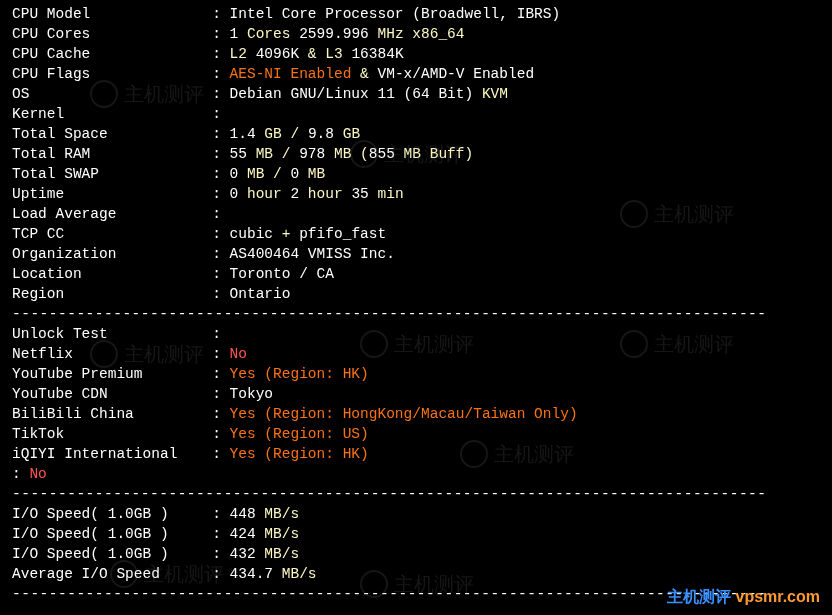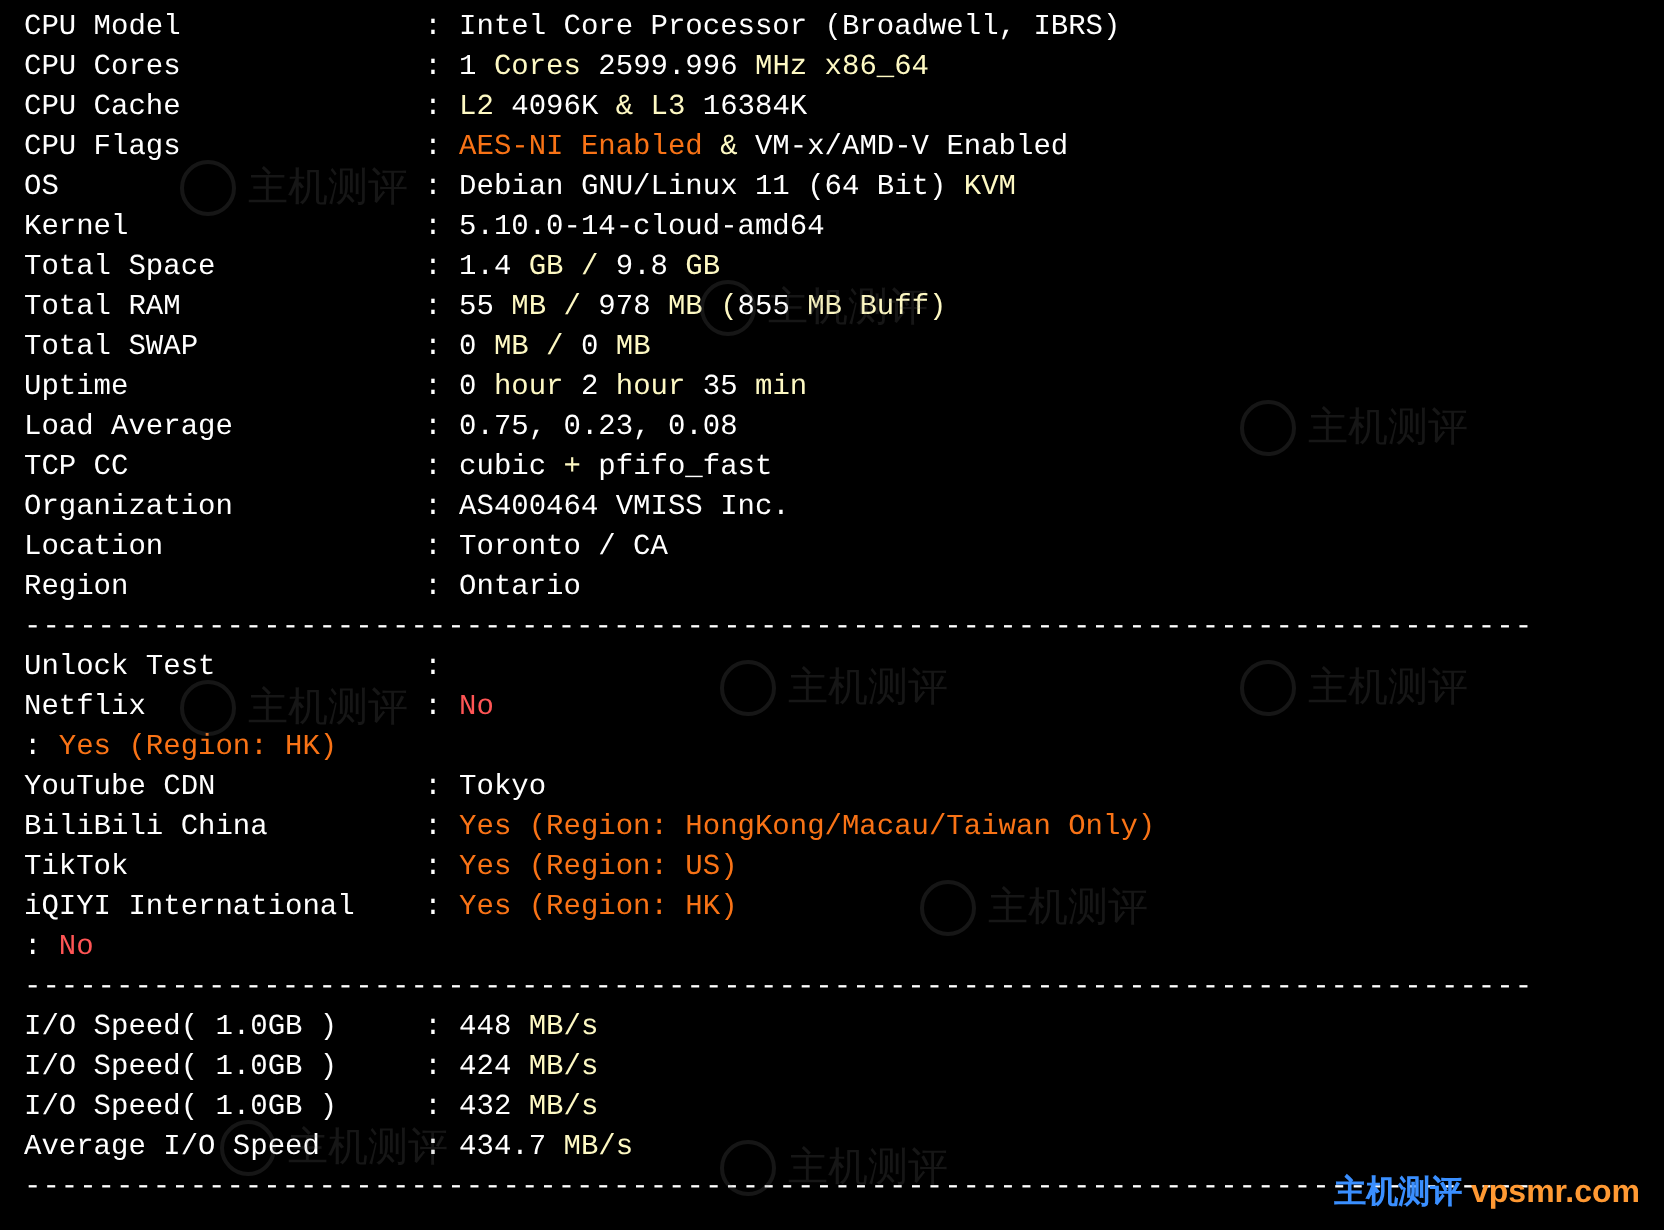--- a/index.html
+++ b/index.html
@@ -84,34 +84,34 @@
   </style>
 </head>
 <body>
 
 <div id="content">
     <div class="row"><span class="label">CPU Model              </span><span class="colon">: </span><span class="val-cyan">Intel Core Processor (Broadwell, IBRS)</span></div>
     <div class="row"><span class="label">CPU Cores              </span><span class="colon">: </span><span class="val-cyan">1</span><span class="val-white"> Cores </span><span class="val-cyan">2599.996</span><span class="val-white"> MHz x86_64</span></div>
     <div class="row"><span class="label">CPU Cache              </span><span class="colon">: </span><span class="val-white">L2 </span><span class="val-cyan">4096K</span><span class="val-white"> &amp; L3 </span><span class="val-cyan">16384K</span></div>
     <div class="row"><span class="label">CPU Flags              </span><span class="colon">: </span><span class="val-green">AES-NI Enabled</span><span class="val-white"> &amp; </span><span class="val-cyan">VM-x/AMD-V Enabled</span></div>
     <div class="row"><span class="label">OS                     </span><span class="colon">: </span><span class="val-cyan">Debian GNU/Linux 11 (64 Bit)</span><span class="val-white"> KVM</span></div>
-    <div class="row"><span class="label">Kernel                 </span><span class="colon">: </span><span class="val-cyan">5.10.0-14-cloud-amd64</span></div>
+    <div class="row"><span class="label">Kernel                 </span><span class="colon">: </span></div>
     <div class="row"><span class="label">Total Space            </span><span class="colon">: </span><span class="val-cyan">1.4</span><span class="val-white"> GB / </span><span class="val-cyan">9.8</span><span class="val-white"> GB</span></div>
     <div class="row"><span class="label">Total RAM              </span><span class="colon">: </span><span class="val-cyan">55</span><span class="val-white"> MB / </span><span class="val-cyan">978</span><span class="val-white"> MB (</span><span class="val-cyan">855</span><span class="val-white"> MB Buff)</span></div>
     <div class="row"><span class="label">Total SWAP             </span><span class="colon">: </span><span class="val-cyan">0</span><span class="val-white"> MB / </span><span class="val-cyan">0</span><span class="val-white"> MB</span></div>
     <div class="row"><span class="label">Uptime                 </span><span class="colon">: </span><span class="val-cyan">0</span><span class="val-white"> hour </span><span class="val-cyan">2</span><span class="val-white"> hour </span><span class="val-cyan">35</span><span class="val-white"> min</span></div>
-    <div class="row"><span class="label">Load Average           </span><span class="colon">: </span><span class="val-cyan">0.75, 0.23, 0.08</span></div>
+    <div class="row"><span class="label">Load Average           </span><span class="colon">: </span></div>
     <div class="row"><span class="label">TCP CC                 </span><span class="colon">: </span><span class="val-cyan">cubic</span><span class="val-white"> + </span><span class="val-cyan">pfifo_fast</span></div>
     <div class="row"><span class="label">Organization           </span><span class="colon">: </span><span class="val-cyan">AS400464 VMISS Inc.</span></div>
     <div class="row"><span class="label">Location               </span><span class="colon">: </span><span class="val-cyan">Toronto / CA</span></div>
     <div class="row"><span class="label">Region                 </span><span class="colon">: </span><span class="val-cyan">Ontario</span></div>
     <div class="divider">----------------------------------------------------------------------------------</div>
     <div class="row"><span class="label">Unlock Test            </span><span class="colon">: </span></div>
     <div class="row"><span class="label">Netflix                </span><span class="colon">: </span><span class="val-red">No</span></div>
-    <div class="row"><span class="colon">: </span><span class="val-green">Yes (Region: HK)</span></div>
+    <div class="row"><span class="label">YouTube Premium        </span><span class="colon">: </span><span class="val-green">Yes (Region: HK)</span></div>
     <div class="row"><span class="label">YouTube CDN            </span><span class="colon">: </span><span class="val-cyan">Tokyo</span></div>
     <div class="row"><span class="label">BiliBili China         </span><span class="colon">: </span><span class="val-green">Yes (Region: HongKong/Macau/Taiwan Only)</span></div>
     <div class="row"><span class="label">TikTok                 </span><span class="colon">: </span><span class="val-green">Yes (Region: US)</span></div>
     <div class="row"><span class="label">iQIYI International    </span><span class="colon">: </span><span class="val-green">Yes (Region: HK)</span></div>
     <div class="row"><span class="colon">: </span><span class="val-red">No</span></div>
     <div class="divider">----------------------------------------------------------------------------------</div>
     <div class="row"><span class="label">I/O Speed( 1.0GB )     </span><span class="colon">: </span><span class="val-cyan">448</span><span class="val-white"> MB/s</span></div>
     <div class="row"><span class="label">I/O Speed( 1.0GB )     </span><span class="colon">: </span><span class="val-cyan">424</span><span class="val-white"> MB/s</span></div>
     <div class="row"><span class="label">I/O Speed( 1.0GB )     </span><span class="colon">: </span><span class="val-cyan">432</span><span class="val-white"> MB/s</span></div>
     <div class="row"><span class="label">Average I/O Speed      </span><span class="colon">: </span><span class="val-cyan">434.7</span><span class="val-white"> MB/s</span></div>

